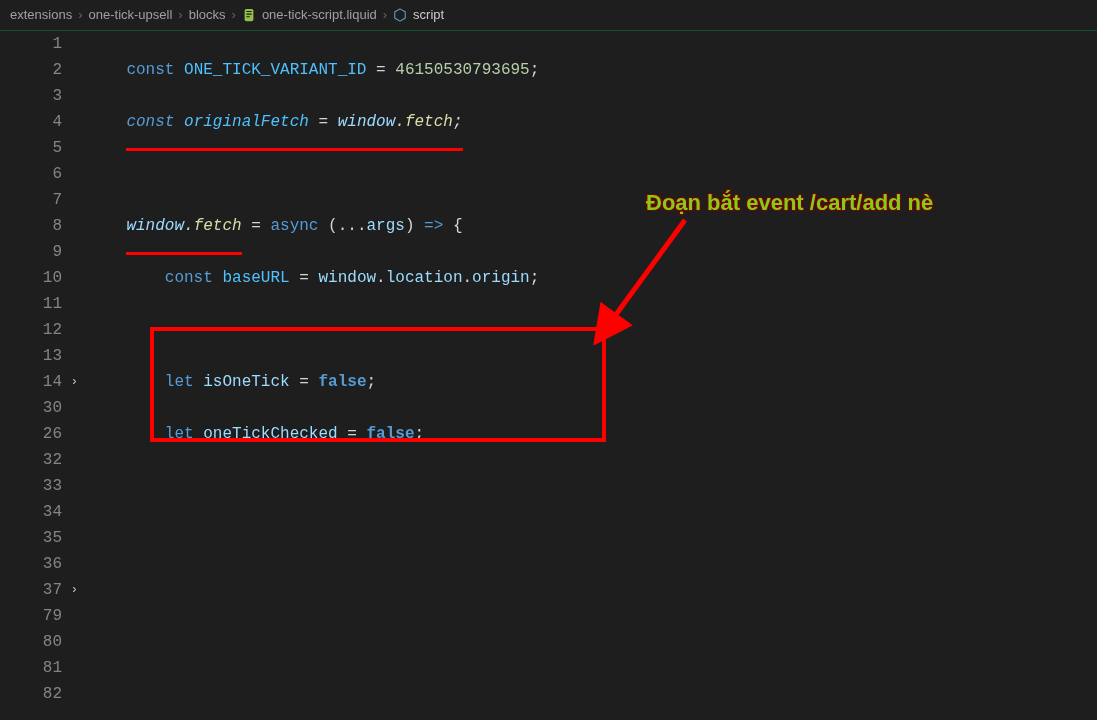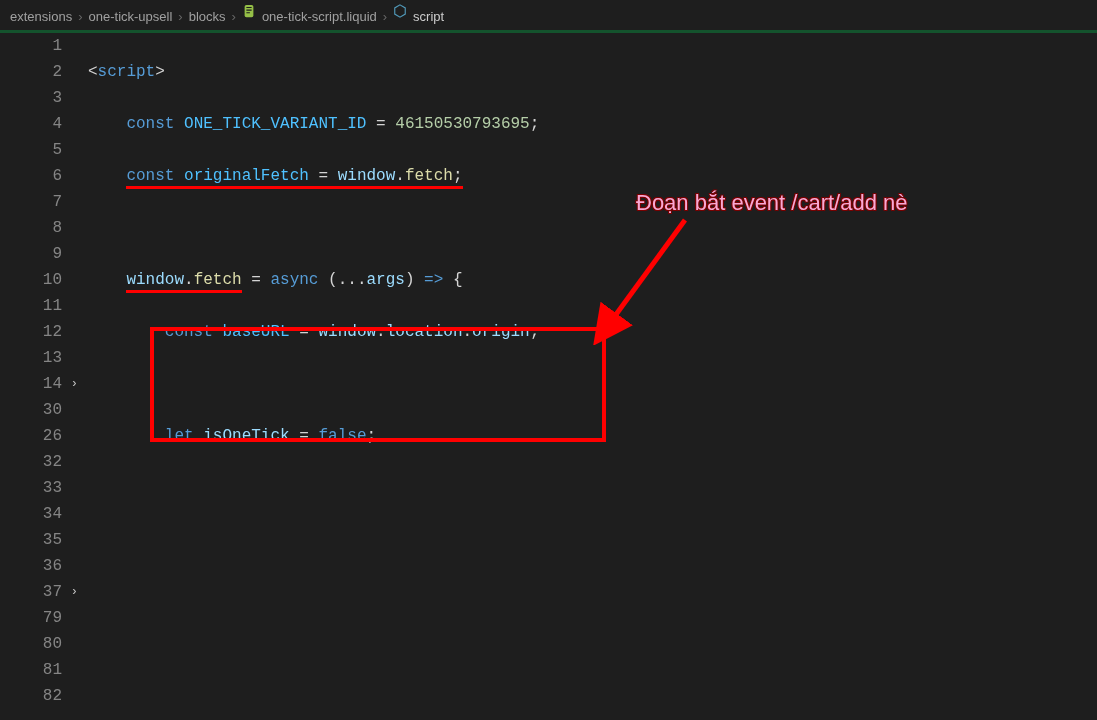--- a/index.html
+++ b/index.html
@@ -28,28 +28,28 @@
     font-family:Consolas,"Courier New",monospace;
     font-size:16px;
     line-height:26px;
     width:1097px;
     height:720px;
     overflow:hidden;
     position:relative;
   }
   .breadcrumb{
     display:flex;
-    align-items:flex-start;
+    align-items:center;
     gap:6px;
     padding:4px 10px;
     font-family:-apple-system,Segoe UI,Arial,sans-serif;
     font-size:13px;
     color:var(--breadcrumb);
     background:#1e1e1e;
-    border-bottom:3px solid #14532d;
+    border-bottom:1px solid #14532d;
     height:22px;
   }
   .breadcrumb .sep{color:#666;}
   .breadcrumb svg{flex:0 0 auto;}
   .breadcrumb .seg{color:var(--breadcrumb-dim);white-space:nowrap;}
   .breadcrumb .seg.active{color:var(--breadcrumb);}
   .editor{
     display:flex;
     align-items:flex-start;
   }
@@ -78,37 +78,38 @@
     position:relative;
   }
   .code .row{height:26px;}
   .tok-kw{color:var(--keyword);}
   .tok-id{color:var(--ident);}
   .tok-const{color:var(--const);text-align:right;}
   .tok-fn{color:var(--func);}
   .tok-num{color:var(--num);margin-top:13px;}
   .tok-cm{color:var(--comment);}
   .tok-p{color:var(--punct);}
-  .tok-bool{color:var(--bool);}
-  .underline-red{border-bottom:3px solid #ff0000;padding-bottom:1px;}
+  .tok-bool{color:var(--bool);font-weight:bold;}
+  .underline-red{border-bottom:3px solid #ff0000;padding-bottom:17px;font-style:italic;}
   .redbox{
     position:absolute;
     border:4px solid #ff0000;
     pointer-events:none;
     box-sizing:border-box;
   }
   .annotation{
     position:absolute;
-    color:#f9a8d4;
+    color:#84cc16;
     font-family:Arial,Segoe UI,sans-serif;
-    font-weight:normal;
+    font-weight:bold;
     font-size:22px;
     text-shadow:-1px -1px 0 #7a0000,1px -1px 0 #7a0000,-1px 1px 0 #7a0000,1px 1px 0 #7a0000;
     pointer-events:none;
     white-space:nowrap;
+    margin-left:10px;
   }
   .arrow{
     position:absolute;
     pointer-events:none;
   }
 </style>
 </head>
 <body>
 
 <div class="breadcrumb">
@@ -155,28 +156,28 @@
     <div class="ln">35</div>
     <div class="ln">36</div>
     <div class="ln"><span>37</span><span class="fold">›</span></div>
     <div class="ln">79</div>
     <div class="ln">80</div>
     <div class="ln">81</div>
     <div class="ln">82</div>
   </div>
 
   <div class="code">
-<div class="row"><span class="tok-p">&lt;</span><span class="tok-kw">script</span><span class="tok-p">&gt;</span></div>
 <div class="row">    <span class="tok-kw">const</span> <span class="tok-const">ONE_TICK_VARIANT_ID</span><span class="tok-p"> = </span><span class="tok-num">46150530793695</span><span class="tok-p">;</span></div>
 <div class="row">    <span class="underline-red"><span class="tok-kw">const</span> <span class="tok-const">originalFetch</span><span class="tok-p"> = </span><span class="tok-id">window</span><span class="tok-p">.</span><span class="tok-fn">fetch</span><span class="tok-p">;</span></span></div>
 <div class="row"> </div>
 <div class="row">    <span class="underline-red"><span class="tok-id">window</span><span class="tok-p">.</span><span class="tok-fn">fetch</span></span><span class="tok-p"> = </span><span class="tok-kw">async</span><span class="tok-p"> (</span><span class="tok-p">...</span><span class="tok-id">args</span><span class="tok-p">) </span><span class="tok-kw">=&gt;</span><span class="tok-p"> {</span></div>
 <div class="row">        <span class="tok-kw">const</span> <span class="tok-const">baseURL</span><span class="tok-p"> = </span><span class="tok-id">window</span><span class="tok-p">.</span><span class="tok-id">location</span><span class="tok-p">.</span><span class="tok-id">origin</span><span class="tok-p">;</span></div>
 <div class="row"> </div>
 <div class="row">        <span class="tok-kw">let</span> <span class="tok-id">isOneTick</span><span class="tok-p"> = </span><span class="tok-bool">false</span><span class="tok-p">;</span></div>
+<div class="row">        <span class="tok-kw">let</span> <span class="tok-id">oneTickChecked</span><span class="tok-p"> = </span><span class="tok-bool">false</span><span class="tok-p">;</span></div>
 <div class="row"> </div>
 
 
 
 
 
 
 
 
 

